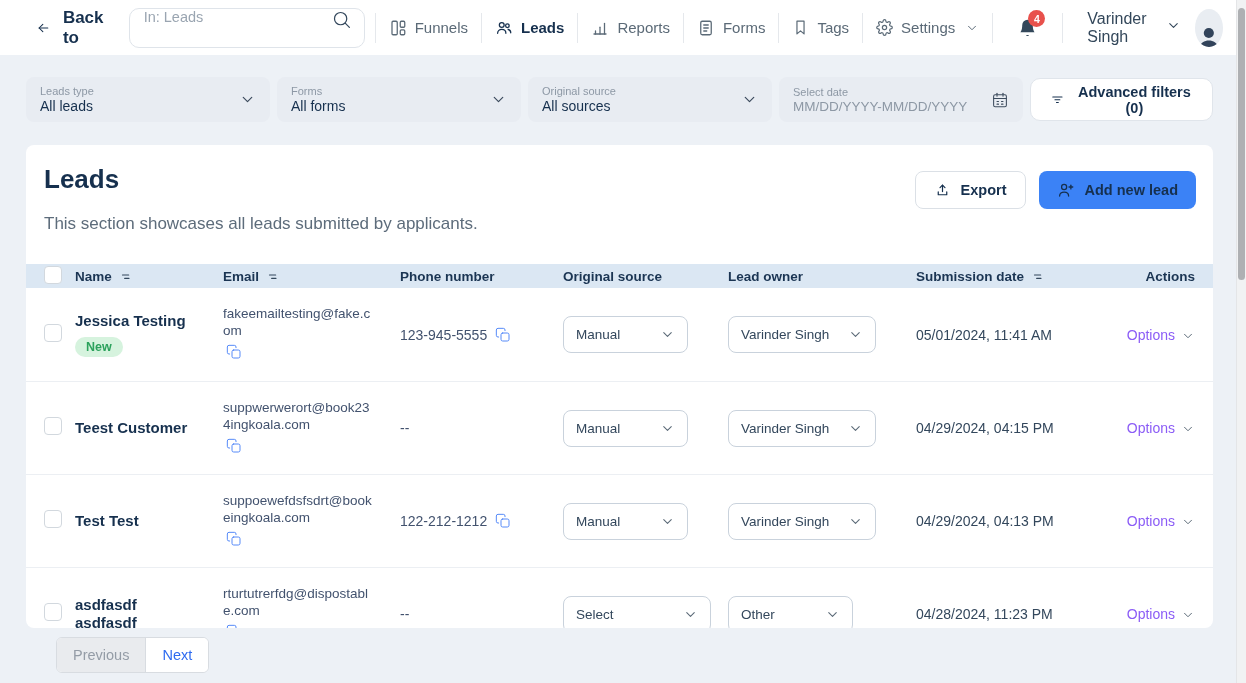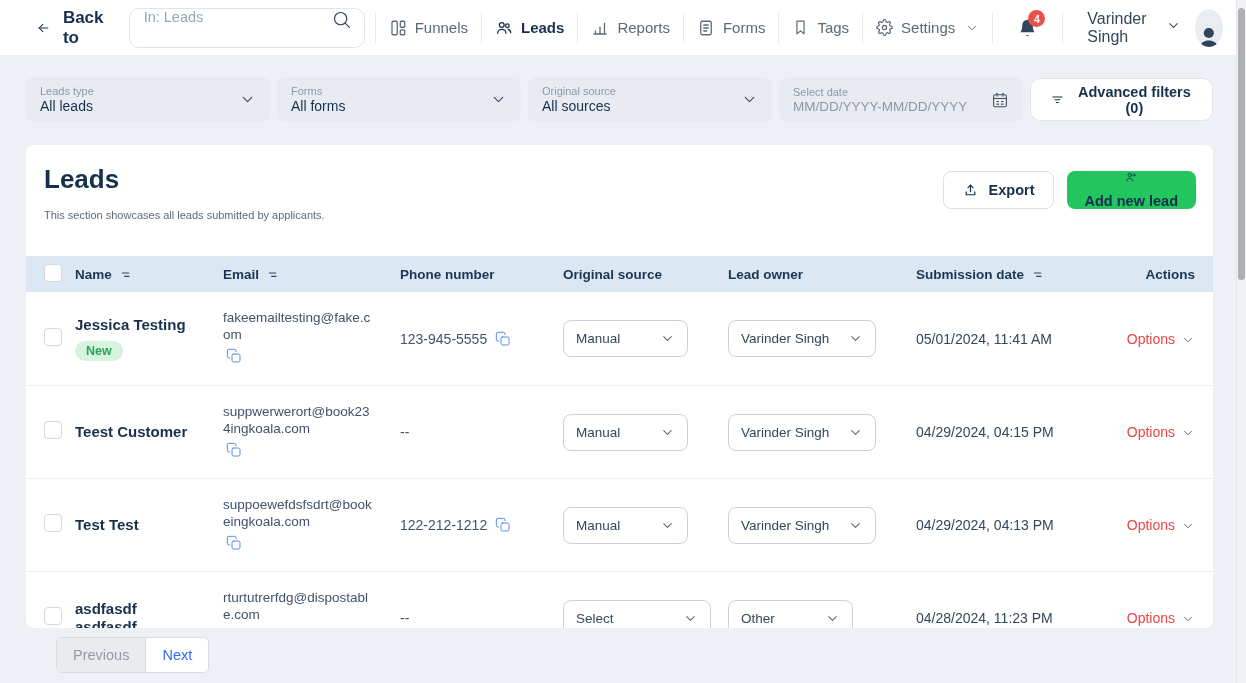--- a/index.html
+++ b/index.html
@@ -47,49 +47,49 @@
   .filter-box .fvalue.muted { color:#8d98a5; font-size:13.5px; }
   .filter-box .fic { color:#3c4b5d; display:flex; }
   .btn-advanced { margin-left:auto; height:43px; background:#fff; border:1px solid #e0e5eb; border-radius:10px;
     display:flex; align-items:center; gap:11px; padding:0 19px; font-size:14.5px; font-weight:bold; color:#16304e; cursor:pointer; }
 
   
   .card { position:absolute; left:26px; top:145px; width:1187px; height:483px; background:#fff;
     border-radius:8px; overflow:hidden; }
   .card-head { display:flex; justify-content:space-between; padding:18px 17px 0 18px; }
   .page-title { font-size:26px; font-weight:bold; line-height:32px; color:#16304e; }
-  .page-sub { margin-top:12px; font-size:11px; line-height:17px; color:#5d6c7b; }
+  .page-sub { margin-top:20px; font-size:17px; line-height:17px; color:#5d6c7b; }
   .head-actions { display:flex; gap:13px; margin-top:8px; align-items:flex-start; }
   .btn { height:38px; border-radius:8px; display:flex; align-items:center; gap:10px; padding:0 18px;
     font-size:14.5px; font-weight:bold; color:#16304e; cursor:pointer; border:none; font-family:inherit; }
   .btn-export { background:#fff; border:1px solid #dbe0e6; }
-  .btn-add { background:#22c55e;flex-direction:column; }
+  .btn-add { background:#3b82f6; }
 
   
   .grid-cols { display:grid; grid-template-columns:31px 148px 177px 163px 165px 188px 200px 1fr; align-items:center; padding:0 18px; }
-  .thead { margin-top:32px; height:36px; background:#dbe7f3; font-size:13.5px; font-weight:bold; color:#1b3553; }
+  .thead { margin-top:32px; height:24px; background:#dbe7f3; font-size:13.5px; font-weight:bold; color:#1b3553; }
   .th { display:flex; align-items:center; gap:7px; }
   .th.right { justify-content:flex-end; }
   .sort-ic { color:#33475c; display:flex; }
   .checkbox { width:18px; height:18px; background:#fff; border:1px solid #d2d8de; border-radius:4px; display:inline-block; cursor:pointer; }
   .trow { height:93px; }
   .trow + .trow { border-top:1px solid #eceff3; }
   .nm { font-size:15px; font-weight:bold; color:#16304e; display:block; line-height:18px; }
   .badge-new { display:inline-block; margin-top:7px; background:#d6f3de; color:#2ca25c; font-size:12.5px;
     font-weight:bold; padding:3px 11px; border-radius:11px; }
   .cell-email { font-size:13.5px; color:#42526e; line-height:17px; width:152px; word-break:break-all; }
   .copy-ic { color:#4a82f7; cursor:pointer; display:inline-flex; }
   .copy-ic.below { display:block; margin-top:5px; margin-left:3px; width:16px; }
   .cell-phone { font-size:14px; color:#42526e; display:flex; align-items:flex-end; gap:8px; }
   .select { width:125px; height:37px; background:#fff; border:1px solid #c9d2dc; border-radius:8px;
     display:flex; align-items:center; justify-content:space-between; padding:6px 12px; font-size:13.5px; color:#33475c; cursor:pointer; }
   .select.owner { width:148px; }
   .select .chev { color:#5b6a77; display:flex; }
   .cell-date { font-size:14px; color:#33475c; }
-  .cell-actions { justify-self:end; display:flex; align-items:center; gap:6px; font-size:14px; color:#ef4444; cursor:pointer; }
+  .cell-actions { justify-self:end; display:flex; align-items:center; gap:6px; font-size:14px; color:#8b5cf6; cursor:pointer; }
   .cell-actions .chev { color:#5b6a77; display:flex; margin-top:2px; }
 
   
   .pagination { position:absolute; left:56px; top:637px; display:flex; border:1px solid #d8dce1;
     border-radius:6px; overflow:hidden; background:#fff; }
   .pg-btn { padding:9px 16px; font-size:14.5px; font-family:inherit; border:none; cursor:pointer; }
   .pg-prev { background:#e9ebee; color:#949ca6; border-right:1px solid #d8dce1; }
   .pg-next { background:#fff; color:#2e6bf0; }
 
   

